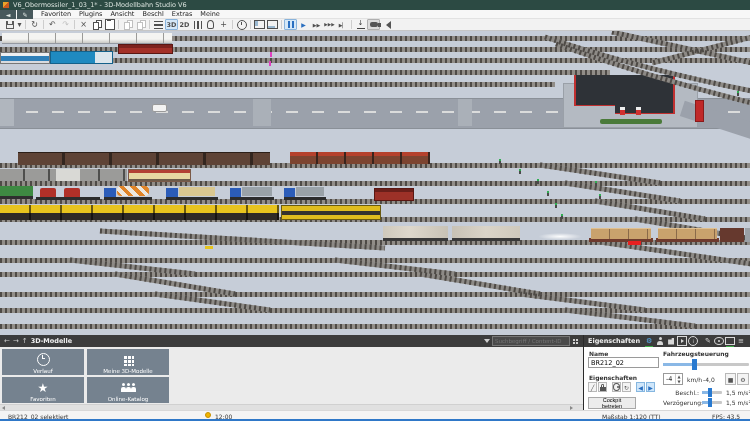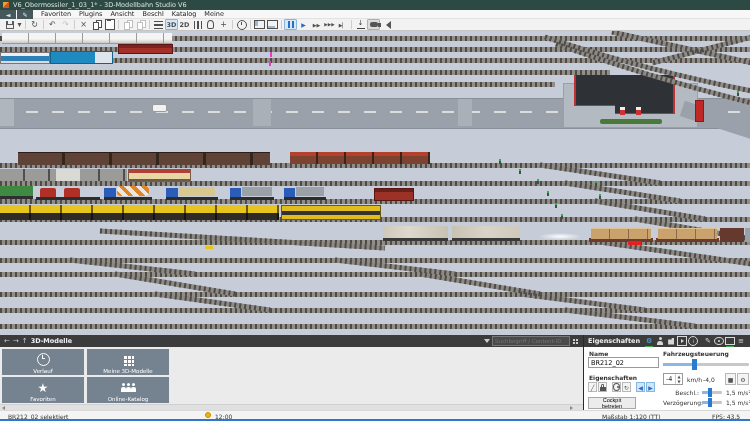--- a/index.html
+++ b/index.html
@@ -129,21 +129,21 @@
   </div>
 
   <div class="o menubar">
     <span class="mbtn">◄</span>
     <span class="mbtn" style="margin-left:1px">✎</span>
     <span style="width:4px"></span>
     <span class="mi">Favoriten</span>
     <span class="mi">Plugins</span>
     <span class="mi">Ansicht</span>
     <span class="mi">Beschl</span>
-    <span class="mi">Katalog</span>
+    <span class="mi">Extras</span>
     <span class="mi">Meine</span>
   </div>
 
   <div class="o toolbar">
     <span class="tb">
         <span class="i-floppy"></span>
       </span>
     <span class="tb" style="min-width:7px">▾</span>
     <span class="tb-sep"></span>
     <span class="tb">↻</span>

